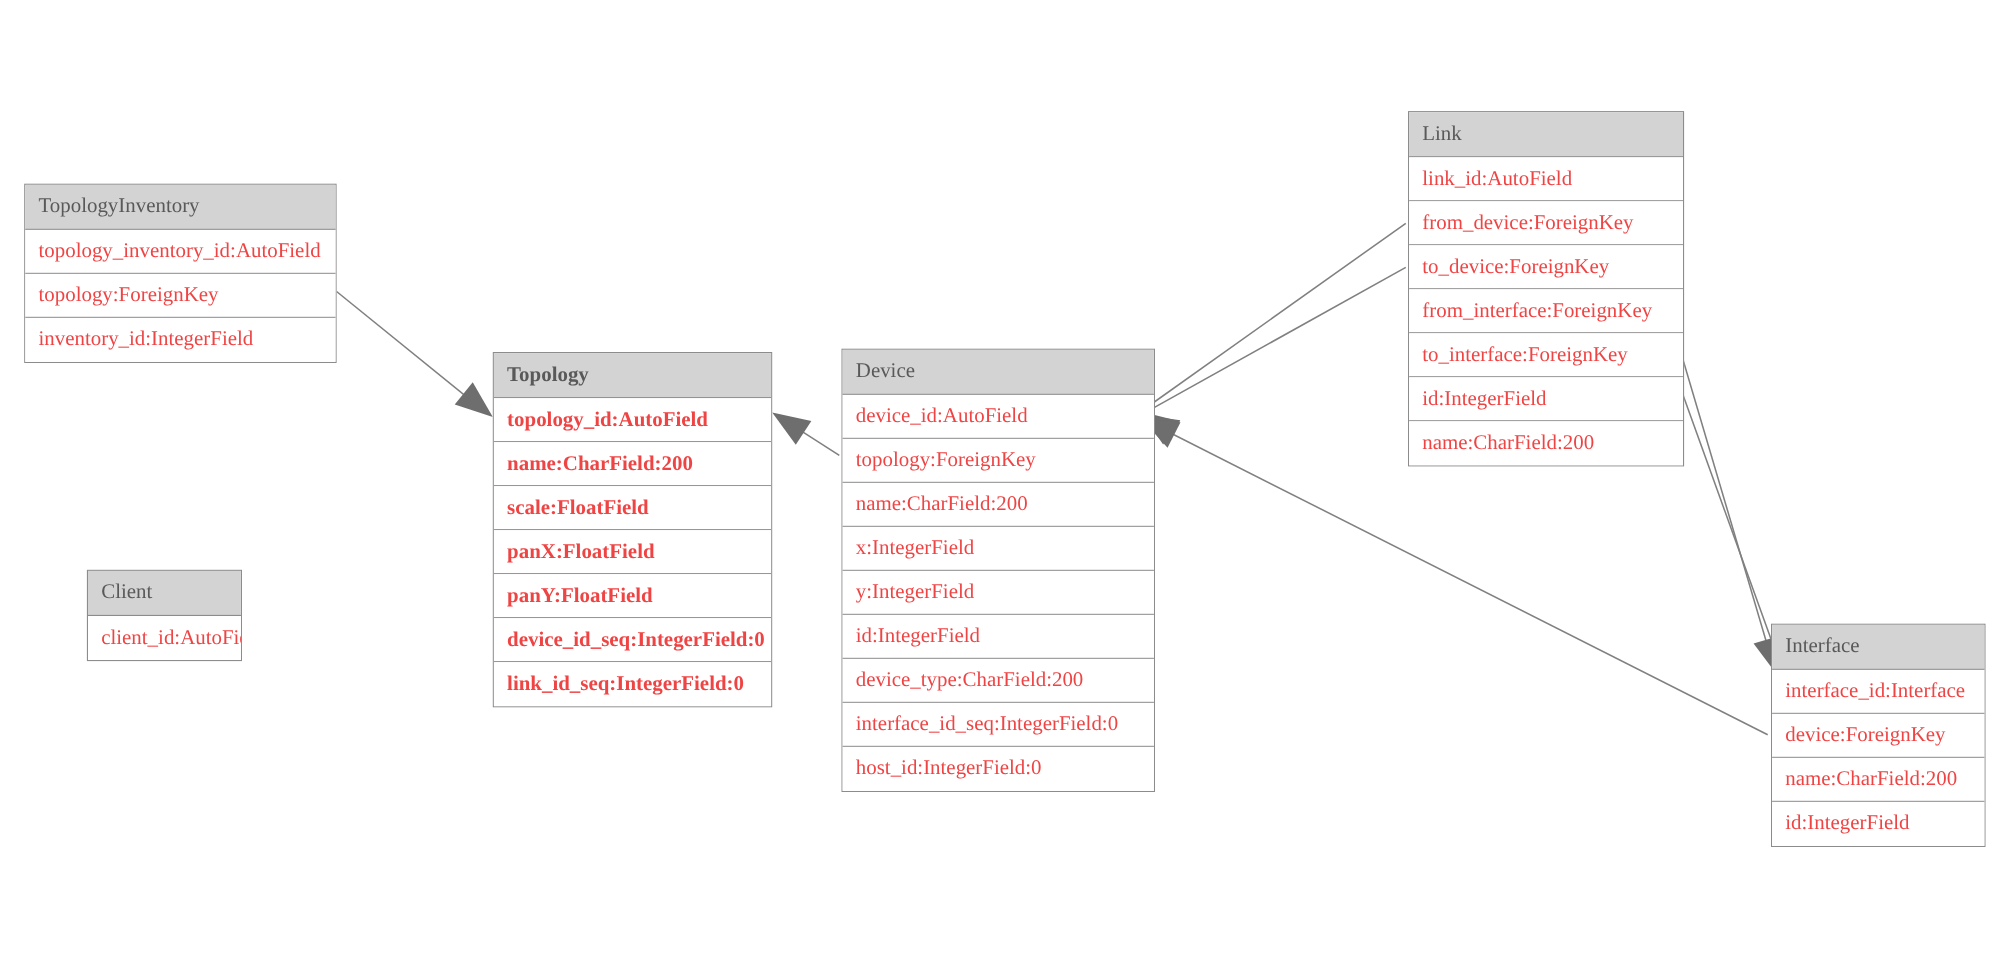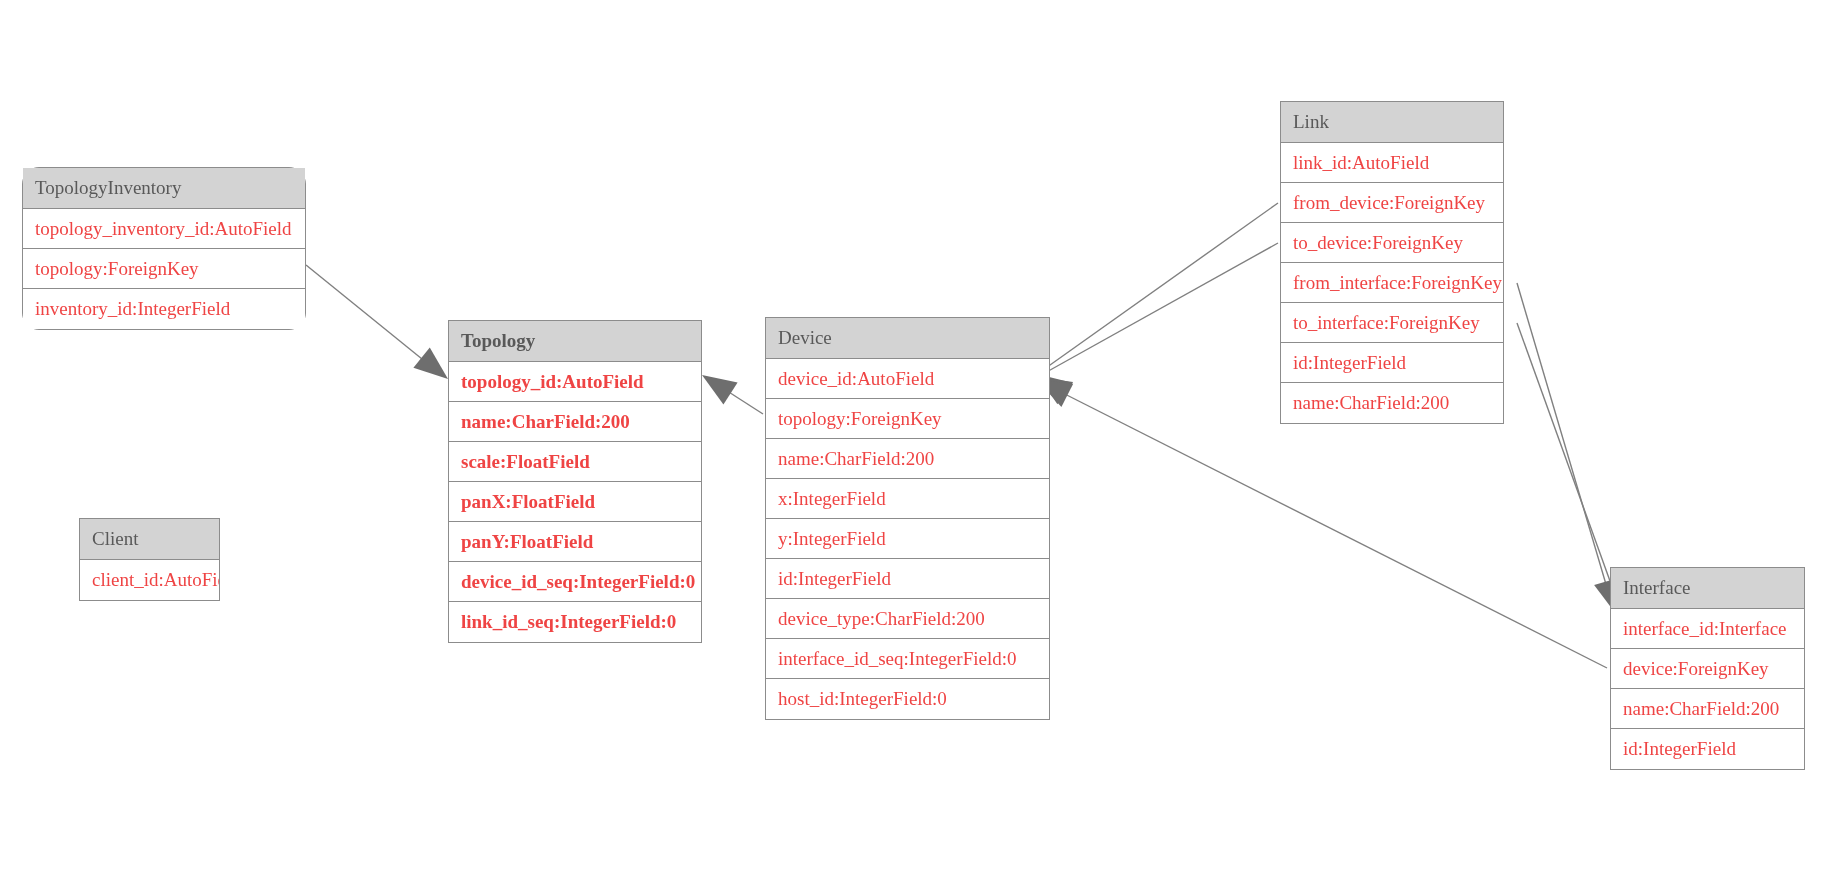--- a/index.html
+++ b/index.html
@@ -90,21 +90,21 @@
       <g>
         <path d="M 1517,283 L 1613,608" fill="none" stroke="#808080" stroke-width="1.4"></path>
         <polygon points="0,0 -34,-13 -34,13" fill="#6e6e6e" transform="translate(1616,614) rotate(74)"></polygon>
       </g>
       <g>
         <path d="M 1517,323 L 1619,606" fill="none" stroke="#808080" stroke-width="1.4"></path>
         <polygon points="0,0 -34,-13 -34,13" fill="#6e6e6e" transform="translate(1622,613) rotate(70)"></polygon>
       </g>
     </svg>
   <div id="entity-layer">
-      <div class="entity" style="left: 22px; top: 167px; width: 284px; border-radius: 17px;">
+      <div class="entity" style="left: 22px; top: 167px; width: 284px;">
         <div class="entity-header">TopologyInventory</div>
         <div class="entity-field">topology_inventory_id:AutoField</div>
         <div class="entity-field">topology:ForeignKey</div>
         <div class="entity-field">inventory_id:IntegerField</div>
       </div>
       <div class="entity" style="left: 79px; top: 518px; width: 141px;">
         <div class="entity-header">Client</div>
         <div class="entity-field">client_id:AutoField</div>
       </div>
       <div class="entity" style="left: 448px; top: 320px; width: 254px; font-weight: bold;">
@@ -122,21 +122,21 @@
         <div class="entity-field">device_id:AutoField</div>
         <div class="entity-field">topology:ForeignKey</div>
         <div class="entity-field">name:CharField:200</div>
         <div class="entity-field">x:IntegerField</div>
         <div class="entity-field">y:IntegerField</div>
         <div class="entity-field">id:IntegerField</div>
         <div class="entity-field">device_type:CharField:200</div>
         <div class="entity-field">interface_id_seq:IntegerField:0</div>
         <div class="entity-field">host_id:IntegerField:0</div>
       </div>
-      <div class="entity" style="left: 1280px; top: 101px; width: 224px;">
+      <div class="entity" style="left: 1280px; top: 101px; width: 251px;">
         <div class="entity-header">Link</div>
         <div class="entity-field">link_id:AutoField</div>
         <div class="entity-field">from_device:ForeignKey</div>
         <div class="entity-field">to_device:ForeignKey</div>
         <div class="entity-field">from_interface:ForeignKey</div>
         <div class="entity-field">to_interface:ForeignKey</div>
         <div class="entity-field">id:IntegerField</div>
         <div class="entity-field">name:CharField:200</div>
       </div>
       <div class="entity" style="left: 1610px; top: 567px; width: 195px;">

